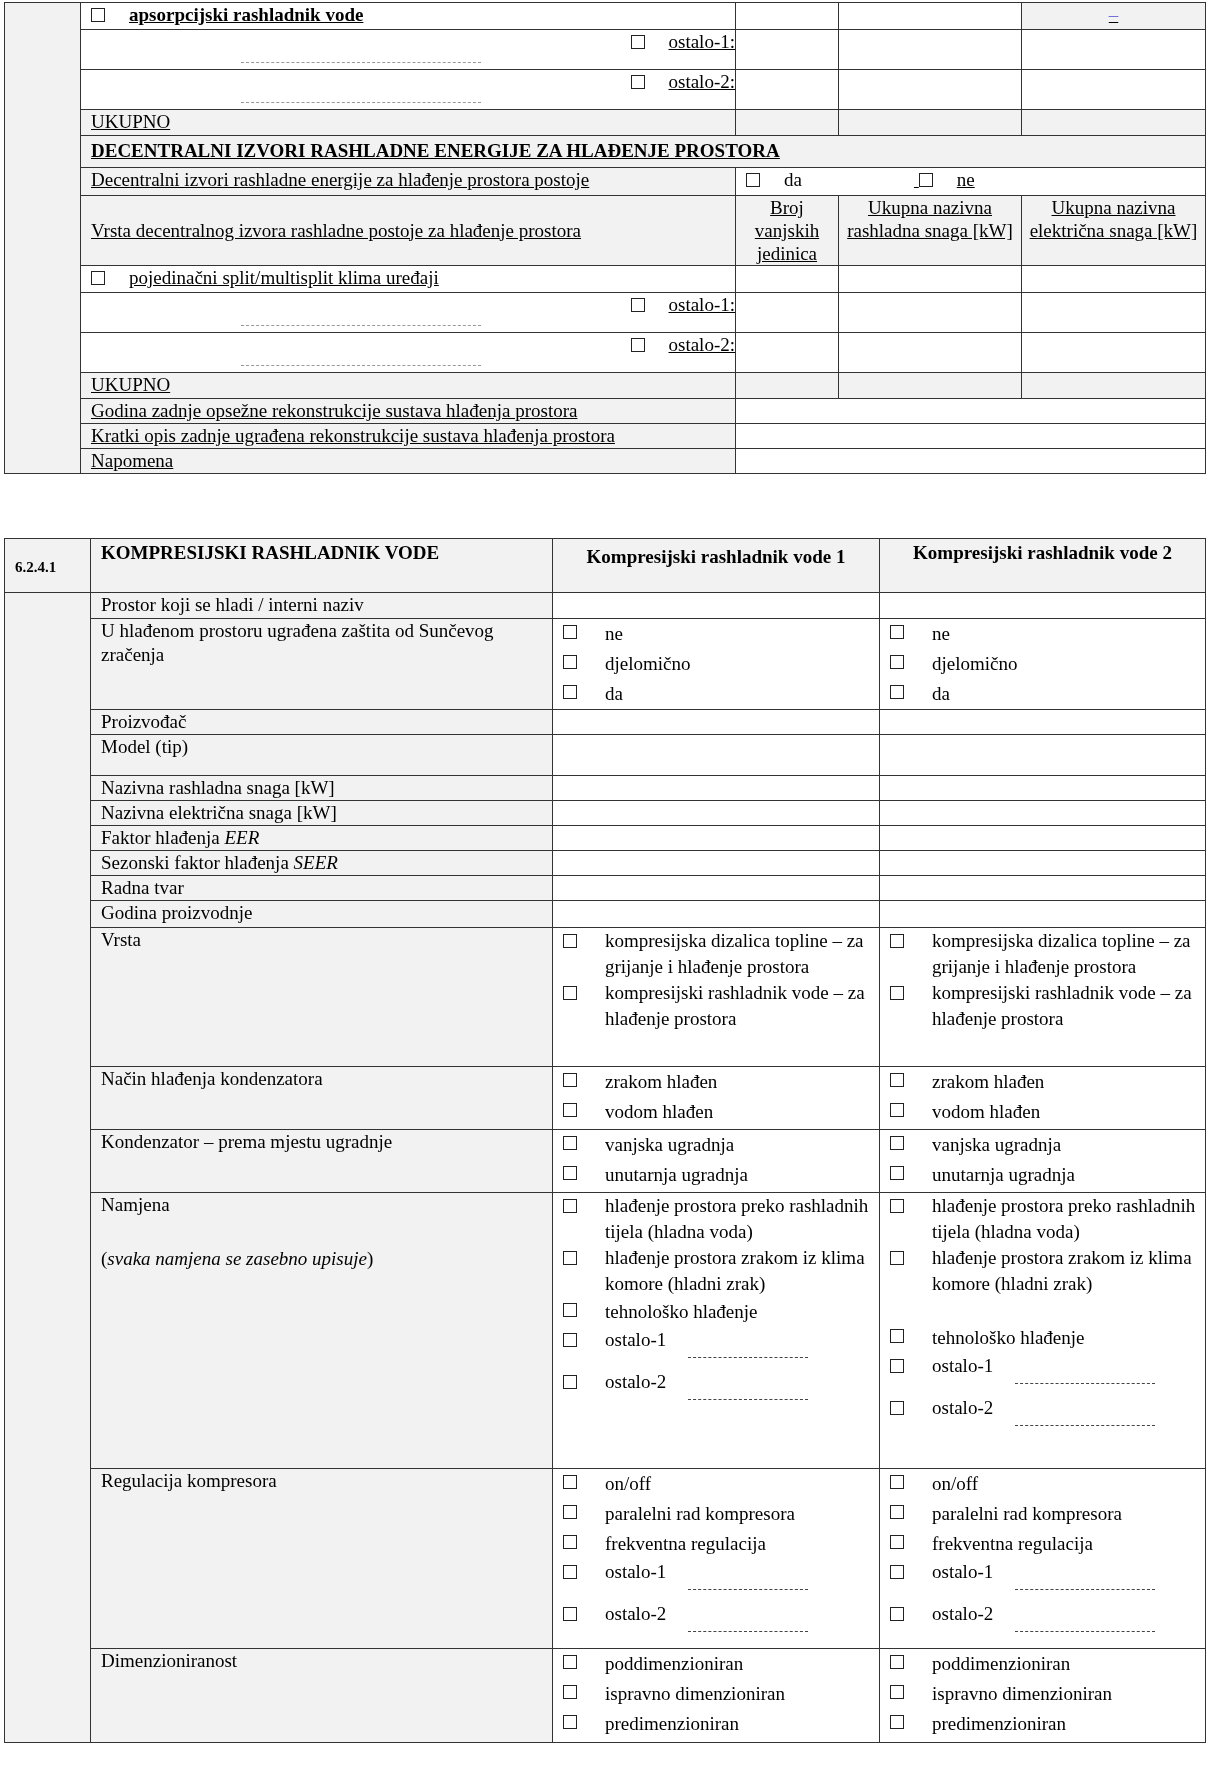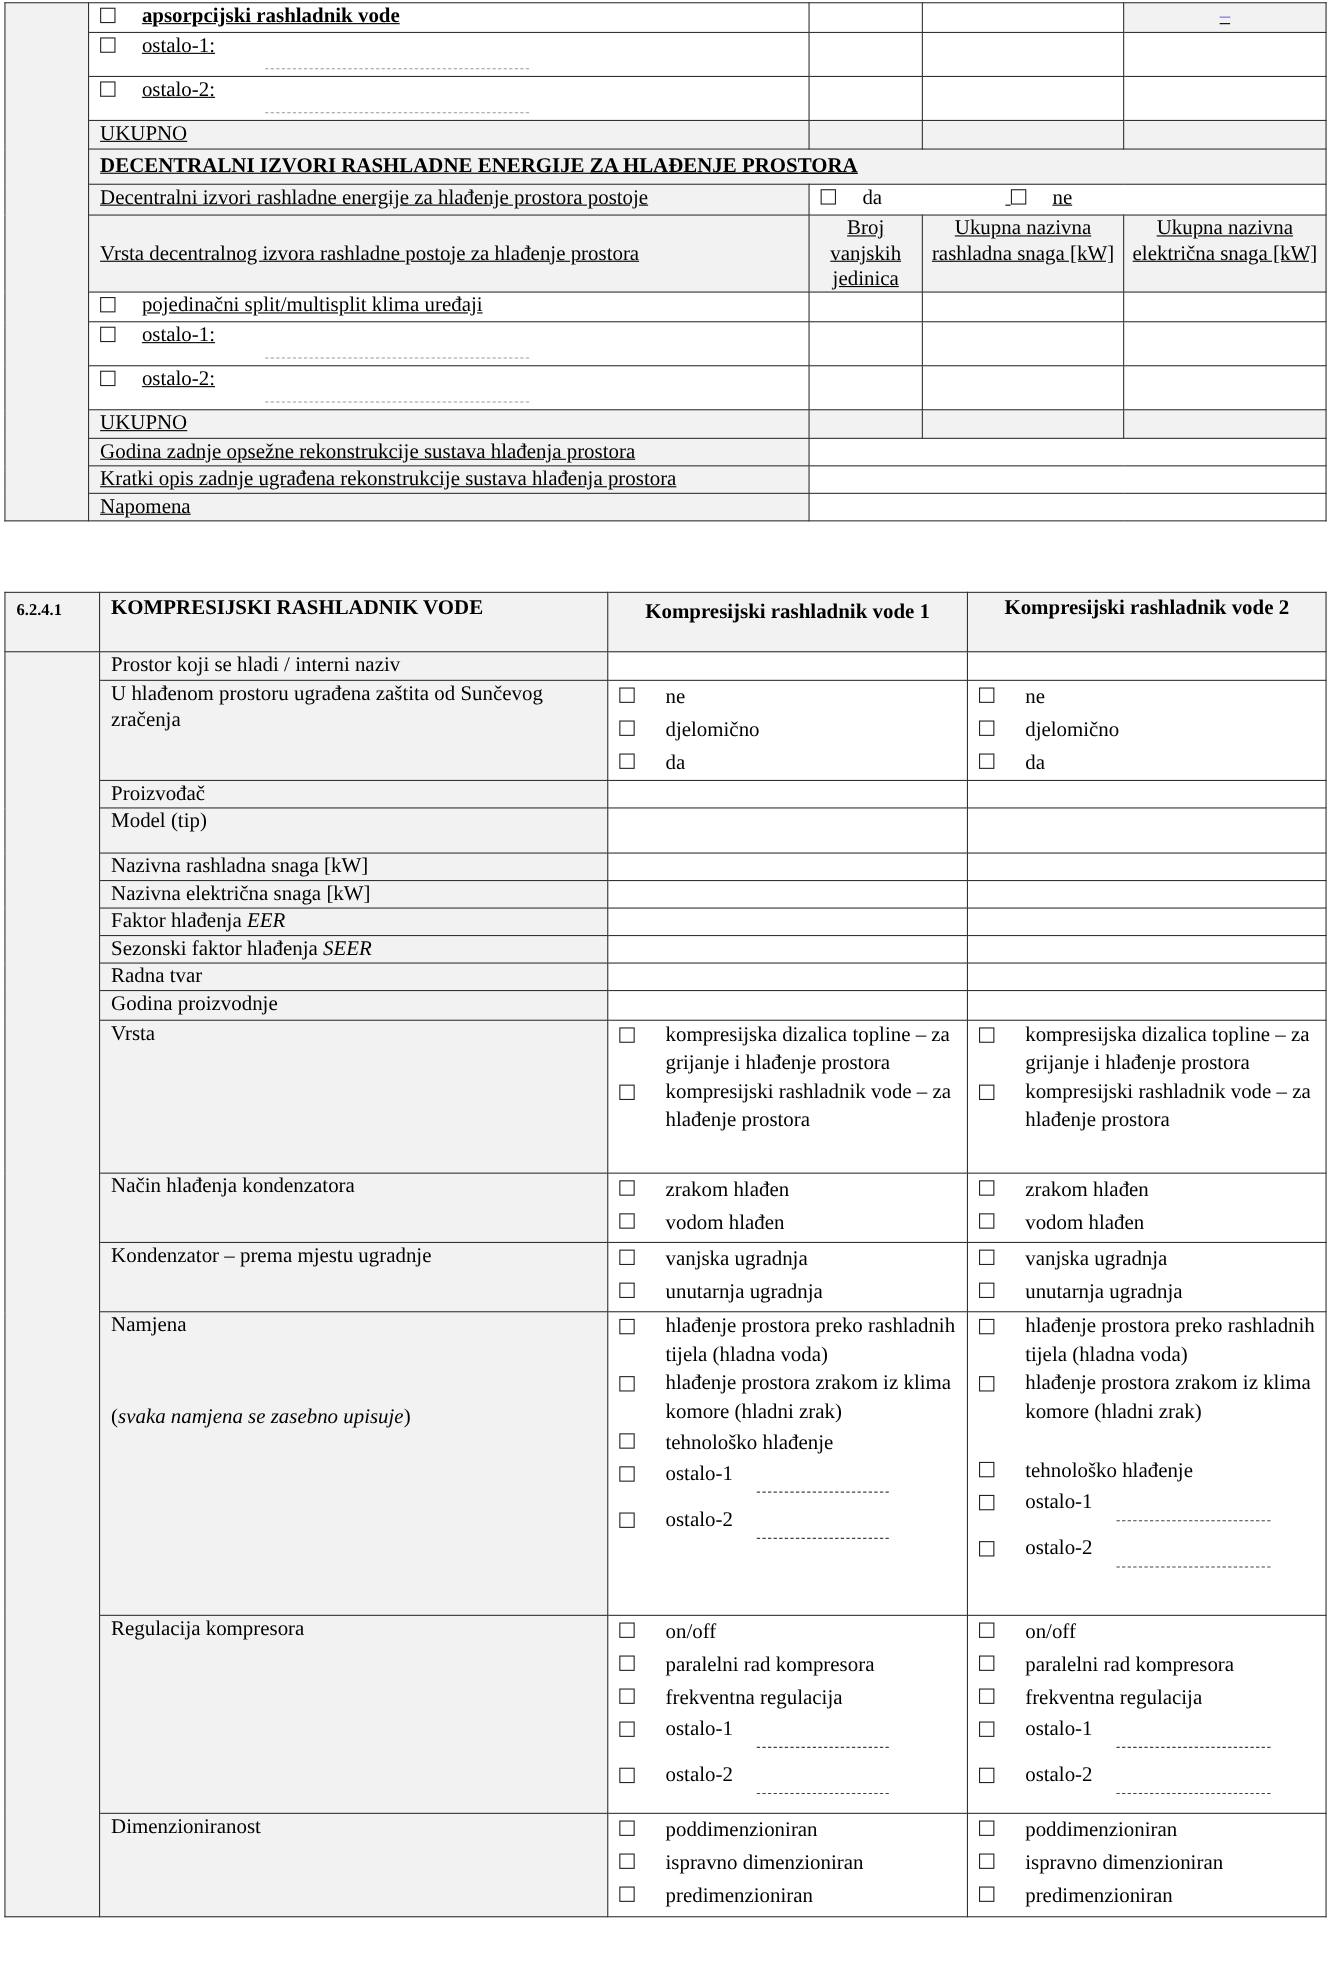--- a/index.html
+++ b/index.html
@@ -15,21 +15,21 @@
   .dash { display: inline-block; border-bottom: 1px dashed #999; vertical-align: bottom; }
   .opt { display: flex; align-items: flex-start; line-height: 26px; }
   .opt .cb { flex: 0 0 14px; margin-top: 6px; margin-right: 28px; }
   .opt .txt { flex: 1; }
   .opt-line { line-height: 30px; }
   .u { text-decoration: underline; }
   #t1 { top: 2px; text-decoration: underline; }
   #t2 { top: 538px; }
   .blue-dash { color: #6a6ad6; }
   .ostalo-row { height: 40px; }
-  .ostalo-cell { position: relative; }
+  .ostalo-cell { position: relative; text-align: right; }
   .ostalo-cell .dash { position: absolute; left: 160px; top: 32px; width: 240px; }
   .opt-dash { display: inline-block; width: 120px; border-bottom: 1px dashed #444; margin-left: 22px; vertical-align: -12px; }
 </style>
 </head>
 <body>
 
 <table id="t1">
   <colgroup>
     <col style="width:76px">
       <col style="width:655px">
@@ -138,21 +138,21 @@
 
 <table id="t2">
   <colgroup>
     <col style="width:86px">
       <col style="width:462px">
       <col style="width:327px">
       <col style="width:326px">
   </colgroup>
   <tbody>
       <tr style="height:54px" class="gray">
-    <td class="bold" style="font-size:15px;padding-top:4px">6.2.4.1</td>
+    <td class="bold" style="font-size:15px;padding-top:16px">6.2.4.1</td>
     <td class="bold" style="padding-top:2px">KOMPRESIJSKI RASHLADNIK VODE</td>
     <td class="bold center" style="padding-top:6px">Kompresijski rashladnik vode 1</td>
     <td class="bold center" style="padding-top:2px">Kompresijski rashladnik vode 2</td>
   </tr>
   <tr style="height:26px">
     <td class="gray" rowspan="17"></td>
     <td class="gray">Prostor koji se hladi / interni naziv</td>
     <td></td>
     <td></td>
   </tr>
@@ -292,21 +292,21 @@
           </div>
       <div class="opt opt-line">
             <span class="cb"></span>
             <span class="txt">unutarnja ugradnja</span>
           </div>
     </td>
   </tr>
   <tr style="height:276px">
     <td class="gray">
       <div>Namjena</div>
-      <div style="margin-top:60px">(<i>svaka namjena se zasebno upisuje</i>)</div>
+      <div style="margin-top:30px">(<i>svaka namjena se zasebno upisuje</i>)</div>
     </td>
     <td>
       <div class="opt">
             <span class="cb"></span>
             <span class="txt">hlađenje prostora preko rashladnih tijela (hladna voda)</span>
           </div>
       <div class="opt">
             <span class="cb"></span>
             <span class="txt">hlađenje prostora zrakom iz klima komore (hladni zrak)</span>
           </div>

